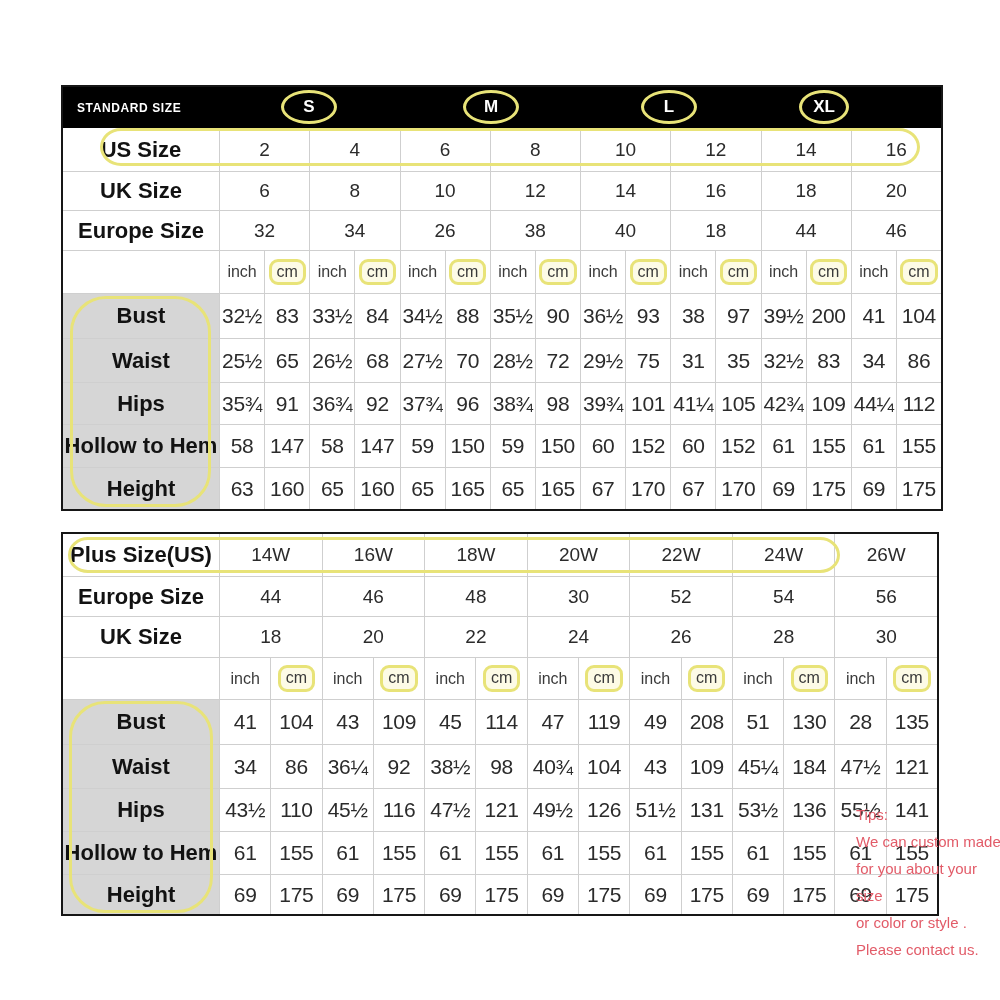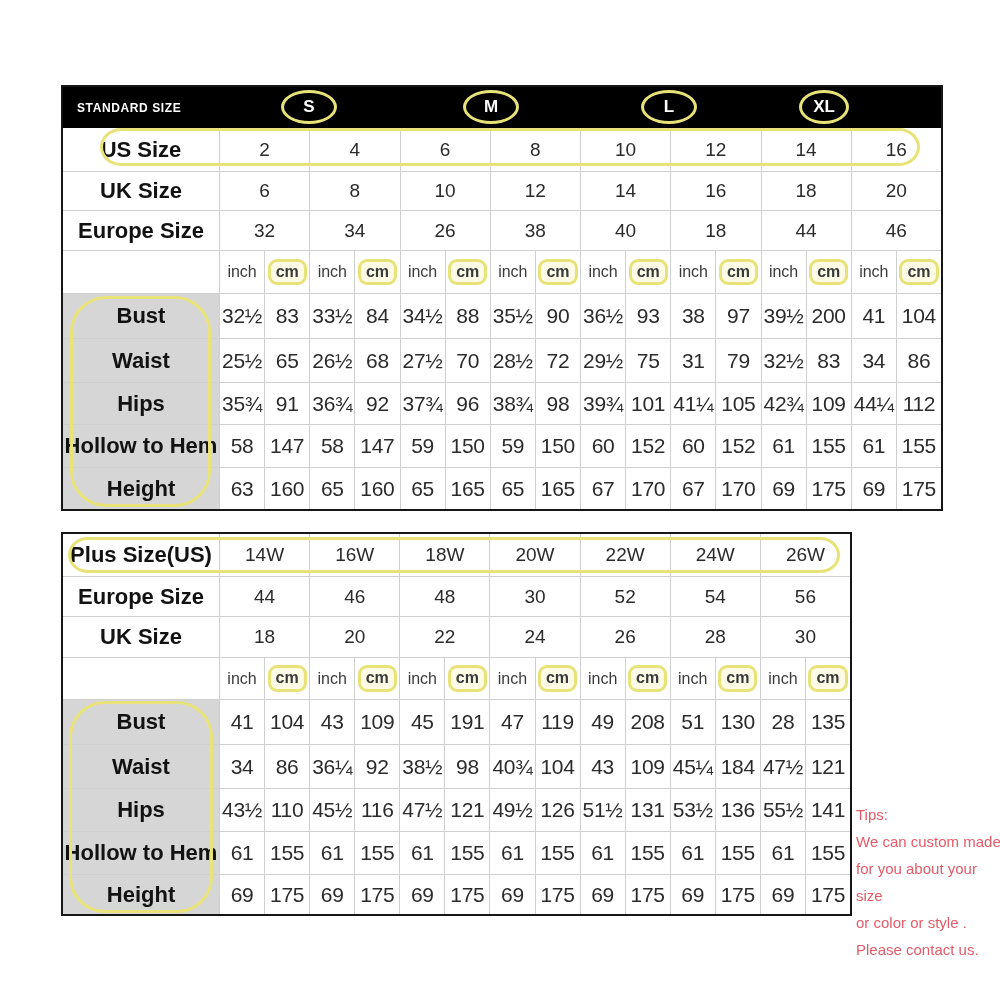--- a/index.html
+++ b/index.html
@@ -21,21 +21,21 @@
     position: relative;
     overflow: hidden;
   }
   .size-table {
     position: absolute;
     background: #fff;
     border: 2px solid var(--border-dark);
     box-sizing: border-box;
   }
   #standard-table { left: 61px; top: 85px;  width: 882px; }
-  #plus-table     { left: 61px; top: 532px; width: 791px; }
+  #plus-table     { left: 61px; top: 532px; width: 878px; }
 
   .header-band {
     position: relative;
     height: 41px;
     background: var(--header-bg);
     display: flex;
     align-items: center;
     padding-left: 14px;
     box-sizing: border-box;
   }
@@ -74,21 +74,20 @@
   .gray { background: var(--label-bg); }
   .size-val { font-size: 19px; color: var(--ink); }
   .unit-cell { font-size: 16px; color: #3a3a3a; }
   .measure-val { font-size: 21px; color: var(--ink); letter-spacing: -0.3px; }
   .cm-box {
     border: 3px solid var(--hl);
     background: var(--hl-fill);
     border-radius: 9px;
     padding: 1px 5px;
     line-height: 1.15;
-    font-weight: bold;
   }
 
   .annot {
     position: absolute;
     border: 3px solid var(--hl);
     box-sizing: border-box;
     pointer-events: none;
     background: transparent;
   }
   .row-ellipse { border-radius: 21px / 19px; }
@@ -220,21 +219,21 @@
         <div class="cell measure-val">65</div>
         <div class="cell measure-val">26½</div>
         <div class="cell measure-val">68</div>
         <div class="cell measure-val">27½</div>
         <div class="cell measure-val">70</div>
         <div class="cell measure-val">28½</div>
         <div class="cell measure-val">72</div>
         <div class="cell measure-val">29½</div>
         <div class="cell measure-val">75</div>
         <div class="cell measure-val">31</div>
-        <div class="cell measure-val">79</div>
+        <div class="cell measure-val">35</div>
         <div class="cell measure-val">32½</div>
         <div class="cell measure-val">83</div>
         <div class="cell measure-val">34</div>
         <div class="cell measure-val">86</div>
       </div>
       <div class="trow" style="height: 42px; grid-template-columns: 156px repeat(16, 1fr);">
         <div class="cell label-cell gray">Hips</div>
         <div class="cell measure-val">35¾</div>
         <div class="cell measure-val">91</div>
         <div class="cell measure-val">36¾</div>
@@ -358,21 +357,21 @@
           <div class="cm-box" style="display: inline-block;">cm</div>
         </div>
       </div>
       <div class="trow" style="height: 45px; grid-template-columns: 156px repeat(14, 1fr);">
         <div class="cell label-cell gray">Bust</div>
         <div class="cell measure-val">41</div>
         <div class="cell measure-val">104</div>
         <div class="cell measure-val">43</div>
         <div class="cell measure-val">109</div>
         <div class="cell measure-val">45</div>
-        <div class="cell measure-val">191</div>
+        <div class="cell measure-val">114</div>
         <div class="cell measure-val">47</div>
         <div class="cell measure-val">119</div>
         <div class="cell measure-val">49</div>
         <div class="cell measure-val">208</div>
         <div class="cell measure-val">51</div>
         <div class="cell measure-val">130</div>
         <div class="cell measure-val">28</div>
         <div class="cell measure-val">135</div>
       </div>
       <div class="trow" style="height: 44px; grid-template-columns: 156px repeat(14, 1fr);">

